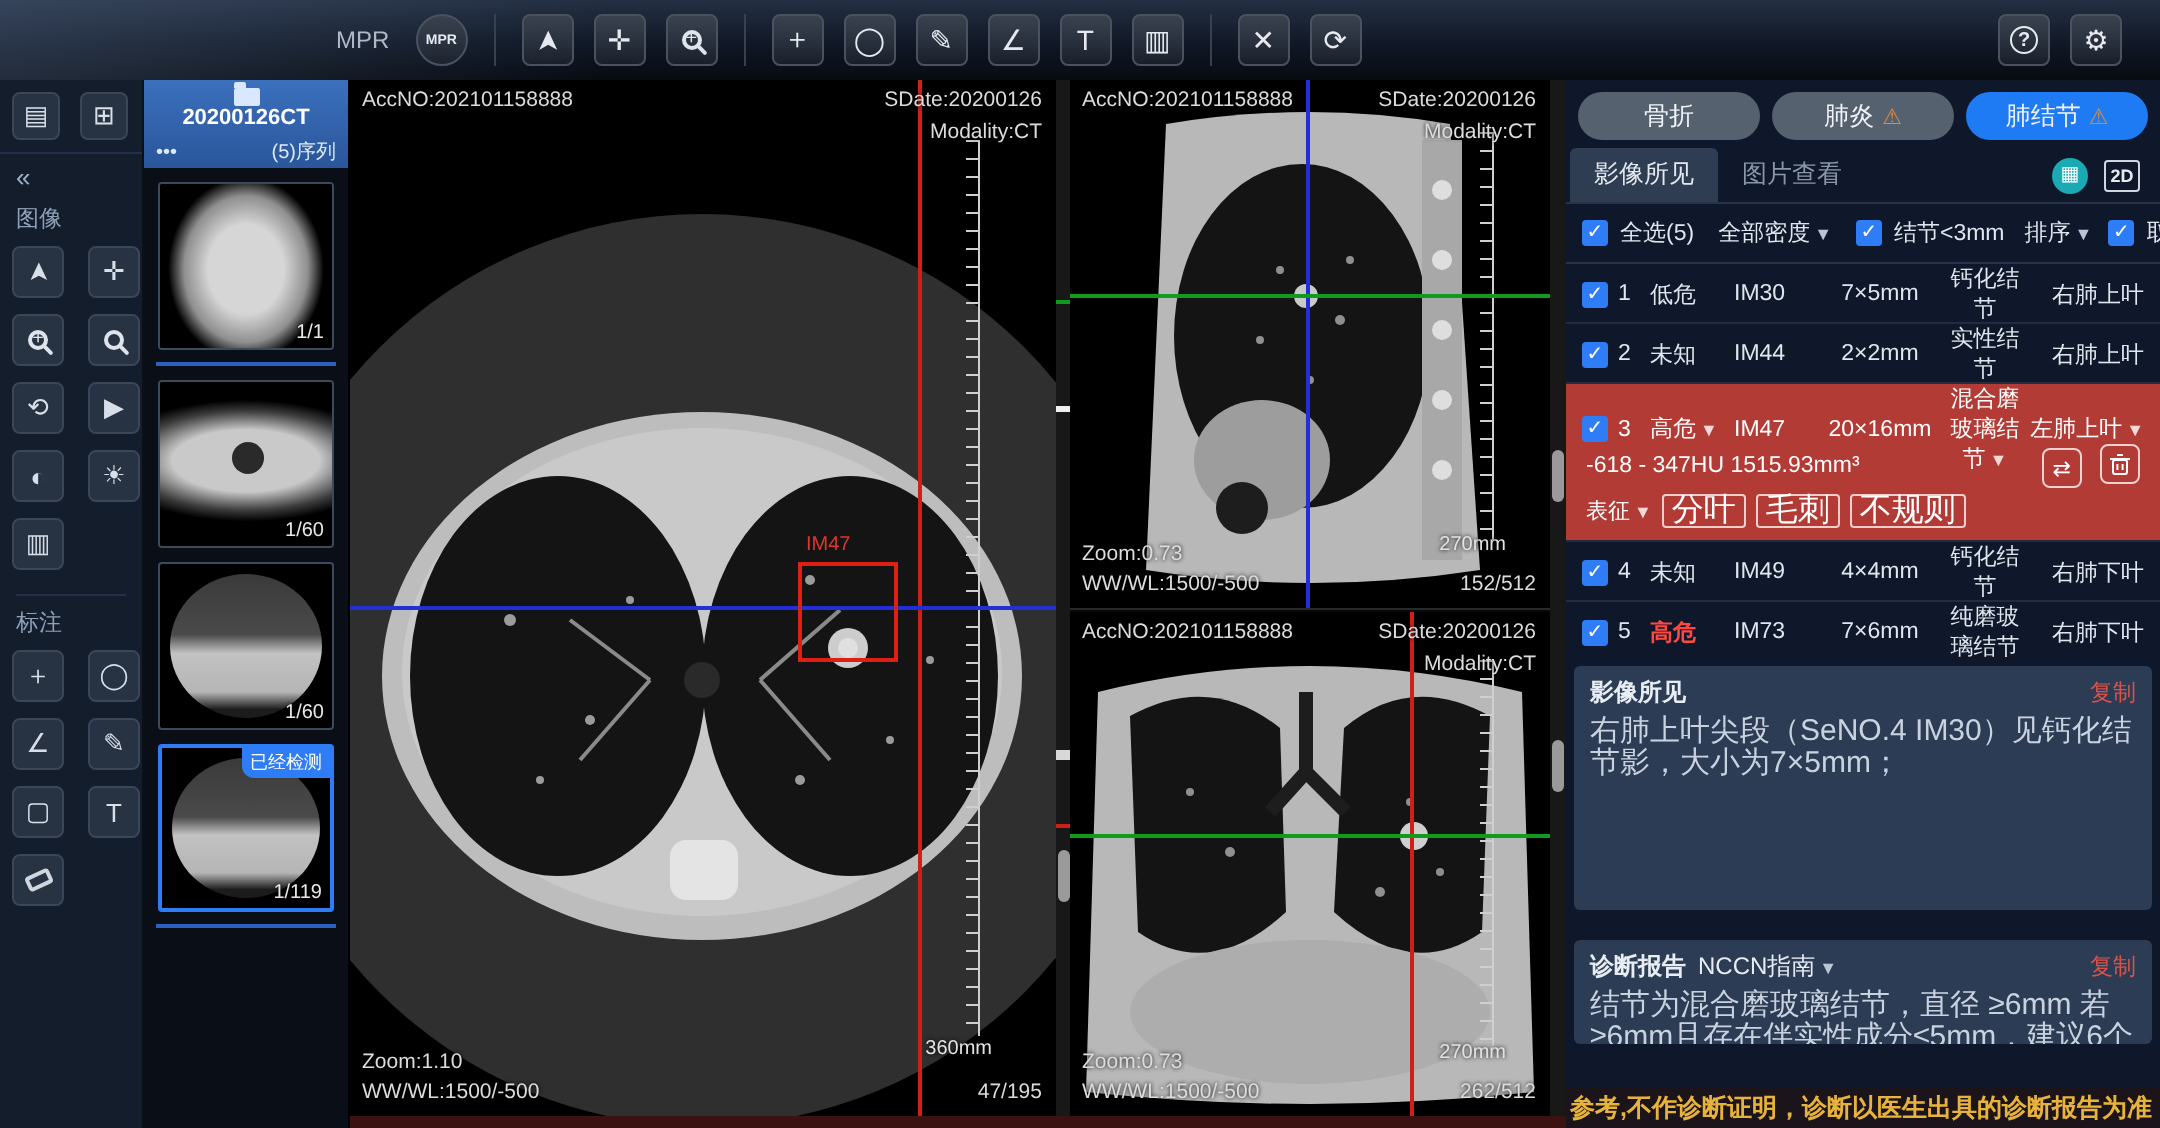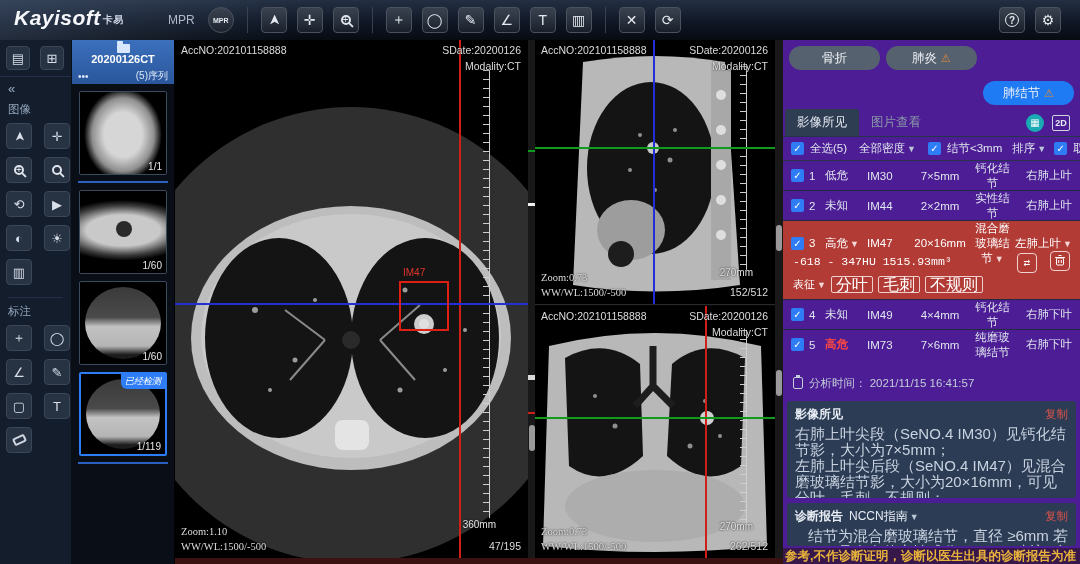--- a/index.html
+++ b/index.html
@@ -47,52 +47,52 @@
   #thumb-head{height:44px;background:linear-gradient(180deg,#3b70bd,#2a569a);padding:4px 6px;color:#fff;}
   #thumb-head .r1{display:flex;align-items:center;justify-content:space-between;font-size:11px;font-weight:bold;flex-direction:column;}
   #thumb-head .r2{display:flex;align-items:center;justify-content:space-between;font-size:10px;color:#dde8f8;margin-top:4px;}
   .folder{display:inline-block;width:13px;height:9px;background:#d9e7ff;border-radius:1px;position:relative;}
   .folder::before{content:"";position:absolute;top:-3px;left:0;width:6px;height:3px;background:#d9e7ff;border-radius:1px 1px 0 0;}
   .thumb{position:relative;width:88px;height:84px;margin:7px auto 0;background:#000;
     border:1px solid #3c4a5e;border-radius:2px;overflow:hidden;cursor:pointer;}
   .thumb.sel{border:2px solid #2f7df6;}
   .thumb .num{position:absolute;right:4px;bottom:2px;font-size:10px;color:#e8e8e8;text-shadow:0 0 2px #000;}
   .thumb .badge{position:absolute;right:0;top:0;background:#2f7df6;color:#fff;font-size:9px;
-    padding:1px 4px;border-radius:0 0 0 6px;font-style:italic;}
+    padding:1px 4px;border-radius:0 0 0 6px;}
   .tsep{height:2px;background:#2b62c0;margin:6px 6px 0;}
   .fov{position:absolute;inset:5px;border-radius:50%;overflow:hidden;
     background:linear-gradient(180deg,#3a3a3a 0%,#4a4a4a 42%,#c2c2c2 55%,#b5b5b5 82%,#1c1c1c 94%);}
   
   .vp{position:absolute;background:#000;overflow:hidden;}
   #vp-axial{left:175px;top:40px;width:353px;height:518px;}
   #vp-sag{left:535px;top:40px;width:240px;height:265px;border-bottom:1px solid #2a2a2a;}
   #vp-cor{left:535px;top:306px;width:240px;height:252px;}
   .ovl{position:absolute;font-size:10.5px;color:#dcdcdc;text-shadow:0 0 2px #000;z-index:6;line-height:1.5;}
   .tl{top:3px;left:6px;}.tr{top:3px;right:7px;text-align:right;}
-  .bl{bottom:3px;left:6px;font-family:Liberation Serif, serif;}.br{bottom:3px;right:7px;}
+  .bl{bottom:3px;left:6px;}.br{bottom:3px;right:7px;}
   .xv{position:absolute;top:0;bottom:0;width:2px;z-index:5;}
   .xh{position:absolute;left:0;right:0;height:2px;z-index:5;}
   .c-red{background:#cf1f16;} .c-blue{background:#232fd6;} .c-green{background:#0f9b1d;}
   .ruler{position:absolute;width:7px;border-right:1.5px solid #cfcfcf;z-index:4;
     background:repeating-linear-gradient(to bottom,#cfcfcf 0 1px,transparent 1px 9px);}
   .scale-lbl{position:absolute;font-size:10px;color:#e2e2e2;z-index:6;text-shadow:0 0 2px #000;}
   #roi{position:absolute;left:224px;top:241px;width:50px;height:50px;border:2px solid #e01f14;z-index:7;}
   #roi-lbl{position:absolute;left:228px;top:227px;color:#e0352b;font-size:10px;z-index:7;}
   .vsb{position:absolute;top:40px;height:518px;width:7px;background:#181818;z-index:22;}
   #vsb1{left:528px;} #vsb2{left:775px;width:8px;height:518px;}
   .vsb .thumbpill{position:absolute;left:0.5px;width:6px;height:26px;border-radius:3px;background:#9a9a9a;}
   .vsb .tick{position:absolute;left:0;width:100%;height:2px;}
   #bottom-strip{position:absolute;left:175px;bottom:0;width:905px;height:6px;background:#3a1210;z-index:21;}
   
-  #rpanel{position:absolute;left:783px;top:40px;width:297px;height:524px;background:#4c1d95;z-index:25;
+  #rpanel{position:absolute;left:783px;top:40px;width:297px;height:524px;background:#0f172a;z-index:25;
     display:flex;flex-direction:column;}
   #modules{display:flex;gap:6px;padding:6px 6px 4px;}
   .pill{flex:1;height:24px;border-radius:12px;display:flex;align-items:center;justify-content:center;
     gap:4px;font-size:12.5px;color:#f0f3f7;background:#55616f;cursor:pointer;}
-  .pill.active{background:#1f7bf4;margin-top:35px;}
+  .pill.active{background:#1f7bf4;}
   .warn{color:#e08a3c;font-size:11px;}
   #tabsrow{display:flex;align-items:center;height:28px;border-bottom:1px solid #27334a;padding:0 2px;}
   .rtab{padding:5px 12px;font-size:12.5px;color:#8a97a8;cursor:pointer;}
   .rtab.active{background:#2f3d52;color:#e3e9f1;border-radius:3px 3px 0 0;}
   #tabs-icons{margin-left:auto;display:flex;align-items:center;gap:8px;padding-right:8px;}
   .teal-ic{width:18px;height:18px;border-radius:50%;background:#19aab4;color:#fff;font-size:10px;
     display:flex;align-items:center;justify-content:center;cursor:pointer;}
   .ic2d{width:18px;height:16px;border:1.5px solid #cfd6df;border-radius:2px;font-size:9px;font-weight:bold;
     display:flex;align-items:center;justify-content:center;color:#e6eaf0;cursor:pointer;}
   #filters{display:flex;align-items:center;gap:6px;height:30px;padding:0 8px;font-size:11.5px;
@@ -101,43 +101,42 @@
     background:#2f7df6;border-radius:2px;color:#fff;font-size:10px;flex:none;cursor:pointer;}
   .caret{font-size:9px;color:#bac6d6;margin-left:2px;}
   #nodlist{flex:none;}
   .nrow{display:grid;grid-template-columns:18px 16px 42px 42px 62px 1fr 58px;align-items:center;
     height:30px;padding:0 8px;font-size:11.5px;color:#dfe6ee;border-bottom:1px solid #222c3e;cursor:pointer;}
   .nrow .size{text-align:center;} .nrow .type{text-align:center;} .nrow .loc{text-align:right;}
   .risk-high{color:#ff4840;font-weight:bold;}
   #redcard{background:#b23b35;color:#fff;padding:0 0 6px;border-bottom:1px solid #222c3e;}
   #redcard .nrow{border-bottom:none;color:#fff;height:30px;}
   #redcard .caret{color:#f3d9d7;}
-  #redcard .detail{display:flex;align-items:center;justify-content:space-between;padding:0 10px;font-size:11.5px;font-family:Liberation Mono, monospace;}
+  #redcard .detail{display:flex;align-items:center;justify-content:space-between;padding:0 10px;font-size:11.5px;}
   #redcard .tags{display:flex;align-items:center;gap:5px;padding:3px 10px 0;font-size:11px;}
   .chip{border:1px solid #efcfcc;border-radius:2px;padding:0 4px;font-size:16px;line-height:15px;}
   .sqbtn{width:20px;height:20px;border:1px solid #f0d3d0;border-radius:4px;display:inline-flex;
     align-items:center;justify-content:center;font-size:11px;color:#fff;cursor:pointer;margin-left:6px;}
   #analysis{display:flex;align-items:center;gap:6px;padding:16px 10px 8px;font-size:11.5px;color:#c3cdd9;}
   .clip{display:inline-block;width:10px;height:12px;border:1.5px solid #c3cdd9;border-radius:2px;position:relative;}
   .clip::before{content:"";position:absolute;top:-3px;left:2px;width:4px;height:2.5px;background:#c3cdd9;}
   .txtbox{background:#2c3c55;border-radius:3px;margin:2px 4px;padding:5px 8px;overflow:hidden;}
   #findings{height:122px;}
-  #diagnosis{height:52px;margin-top:3px;text-align:right;}
+  #diagnosis{height:52px;margin-top:13px;}
   .boxhead{display:flex;align-items:center;font-size:12px;color:#e8edf4;font-weight:bold;margin-bottom:3px;}
   .copy{margin-left:auto;color:#d9534a;font-weight:normal;font-size:11.5px;cursor:pointer;}
   .boxtext{font-size:15px;line-height:16px;color:#c9d3e0;}
   #disclaimer{margin-top:auto;height:20px;display:flex;align-items:center;padding:0 2px;
     background:rgba(40,18,14,.55);color:#e8b33a;font-size:12.5px;font-weight:bold;white-space:nowrap;overflow:hidden;}
 </style>
 </head>
 <body>
 
 <div id="topbar">
   <div id="logo-swoosh"></div>
-  <div id="logo"><span>Kayisoft</span><span class="sub">卡易</span></div>
   <div id="toolbar">
     <span id="mpr-label">MPR</span>
     <span class="tb" style="border-radius:50%;font-size:7px;font-weight:bold;">MPR</span>
     <span class="tbsep"></span>
     <span class="tb" style="transform:none;">
         <span style="display:inline-block;transform:rotate(-90deg);">➤</span>
       </span>
     <span class="tb">✛</span>
     <span class="tb">
         <span class="mag">
@@ -449,33 +448,28 @@
       <span class="cb">✓</span>
       <span>5</span>
       <span class="risk-high">高危</span>
       <span>IM73</span>
       <span class="size">7×6mm</span>
       <span class="type">纯磨玻璃结节</span>
       <span class="loc">右肺下叶</span>
     </div>
   </div>
 
-  <div id="analysis">
-    <span class="clip"></span>
-    <span>分析时间： 2021/11/15 16:41:57</span>
-  </div>
 
   <div class="txtbox" id="findings">
     <div class="boxhead">
       <span>影像所见</span>
       <span class="copy">复制</span>
     </div>
     <div class="boxtext">
       <div>右肺上叶尖段（SeNO.4 IM30）见钙化结节影，大小为7×5mm；</div>
-      <div>左肺上叶尖后段（SeNO.4 IM47）见混合磨玻璃结节影，大小为20×16mm，可见分叶、毛刺、不规则；</div>
 
     </div>
   </div>
 
   <div class="txtbox" id="diagnosis">
     <div class="boxhead">
       <span>诊断报告</span>
       <span style="font-weight:normal;margin-left:6px;"><span>NCCN指南</span><span class="caret">▼</span></span>
       <span class="copy">复制</span>
     </div>

